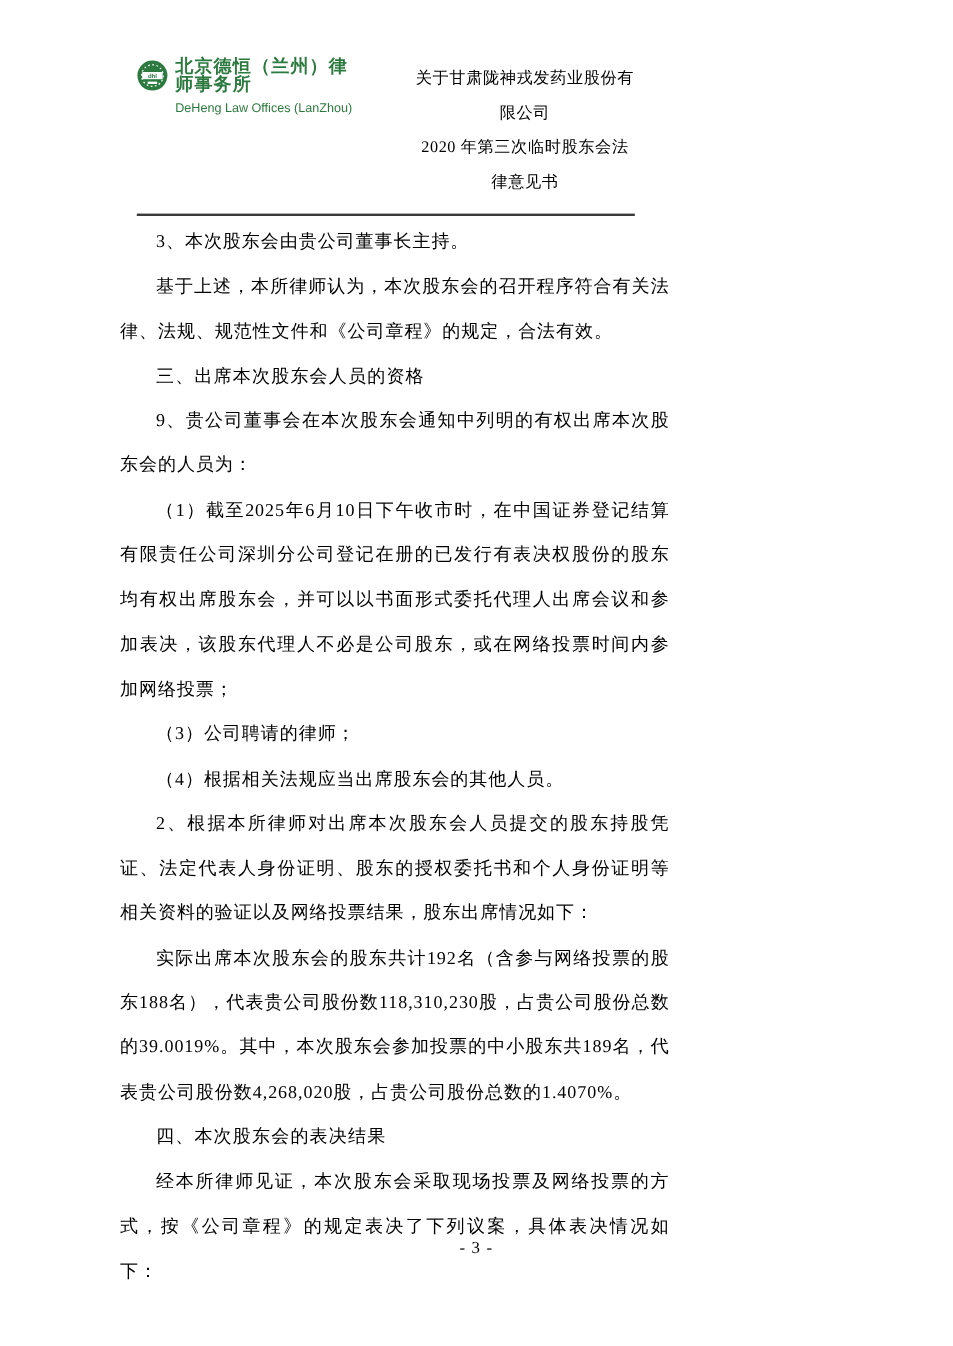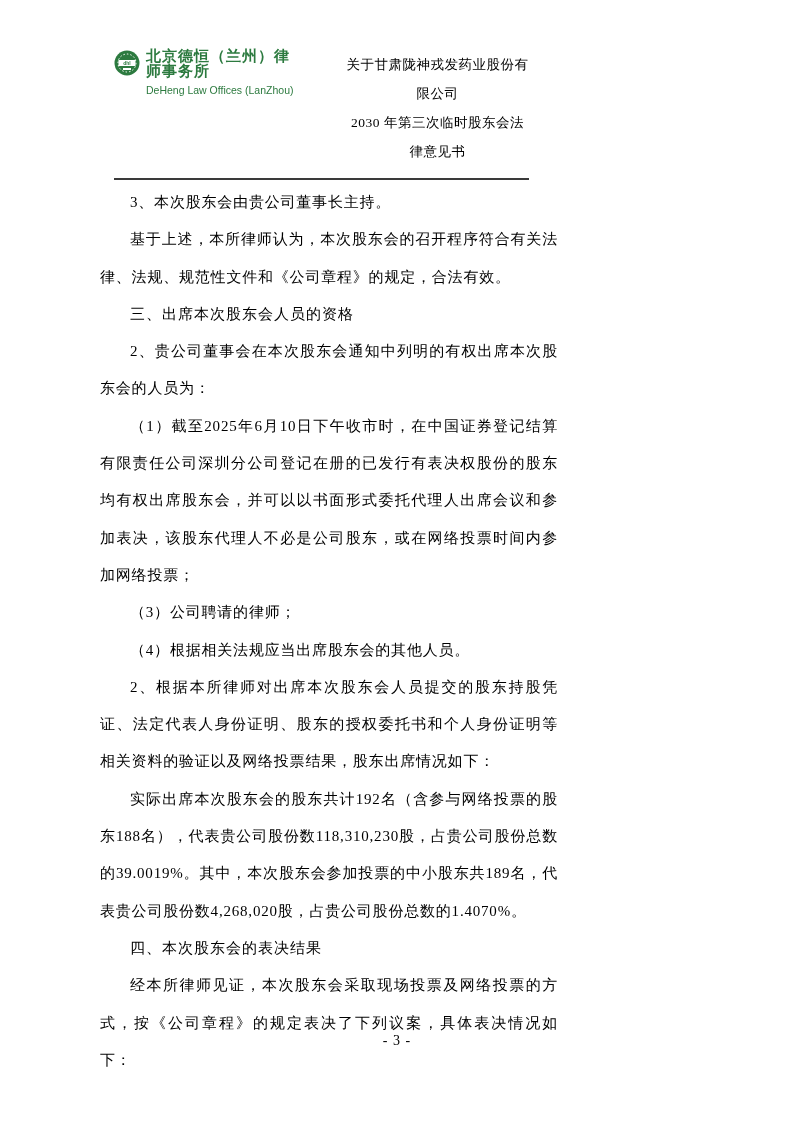--- a/index.html
+++ b/index.html
@@ -107,29 +107,29 @@
         <text x="13" y="14.8" font-size="5" font-family="Liberation Sans, sans-serif" fill="#2c7a3f" text-anchor="middle" font-weight="bold">dhl</text>
         <rect x="9" y="18" width="8" height="2" fill="#ffffff"></rect>
       </svg>
       <div class="firm-names">
         <div class="firm-zh">北京德恒（兰州）律师事务所</div>
         <div class="firm-en">DeHeng Law Offices (LanZhou)</div>
       </div>
     </div>
     <div class="doc-titles">
       <div>关于甘肃陇神戎发药业股份有限公司</div>
-      <div>2030 年第三次临时股东会法律意见书</div>
+      <div>2020 年第三次临时股东会法律意见书</div>
     </div>
   </div>
 
   <div class="content">
     <p>3、本次股东会由贵公司董事长主持。</p>
     <p>基于上述，本所律师认为，本次股东会的召开程序符合有关法律、法规、规范性文件和《公司章程》的规定，合法有效。</p>
     <p class="heading">三、出席本次股东会人员的资格</p>
-    <p>2、贵公司董事会在本次股东会通知中列明的有权出席本次股东会的人员为：</p>
+    <p>9、贵公司董事会在本次股东会通知中列明的有权出席本次股东会的人员为：</p>
     <p>（1）截至2025年6月10日下午收市时，在中国证券登记结算有限责任公司深圳分公司登记在册的已发行有表决权股份的股东均有权出席股东会，并可以以书面形式委托代理人出席会议和参加表决，该股东代理人不必是公司股东，或在网络投票时间内参加网络投票；</p>
     <p>（3）公司聘请的律师；</p>
     <p>（4）根据相关法规应当出席股东会的其他人员。</p>
     <p>2、根据本所律师对出席本次股东会人员提交的股东持股凭证、法定代表人身份证明、股东的授权委托书和个人身份证明等相关资料的验证以及网络投票结果，股东出席情况如下：</p>
     <p>实际出席本次股东会的股东共计192名（含参与网络投票的股东188名），代表贵公司股份数118,310,230股，占贵公司股份总数的39.0019%。其中，本次股东会参加投票的中小股东共189名，代表贵公司股份数4,268,020股，占贵公司股份总数的1.4070%。</p>
     <p class="heading">四、本次股东会的表决结果</p>
     <p>经本所律师见证，本次股东会采取现场投票及网络投票的方式，按《公司章程》的规定表决了下列议案，具体表决情况如下：</p>
   </div>
 
   <div class="footer">- 3 -</div>

